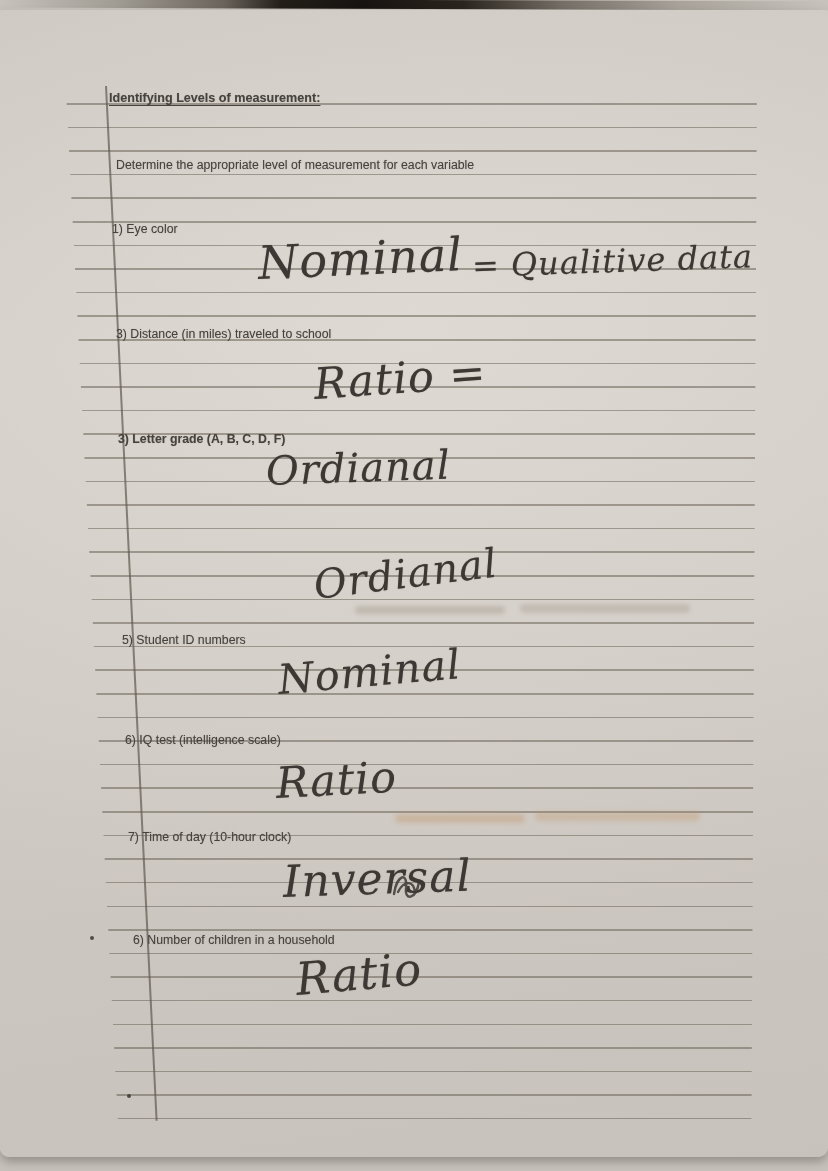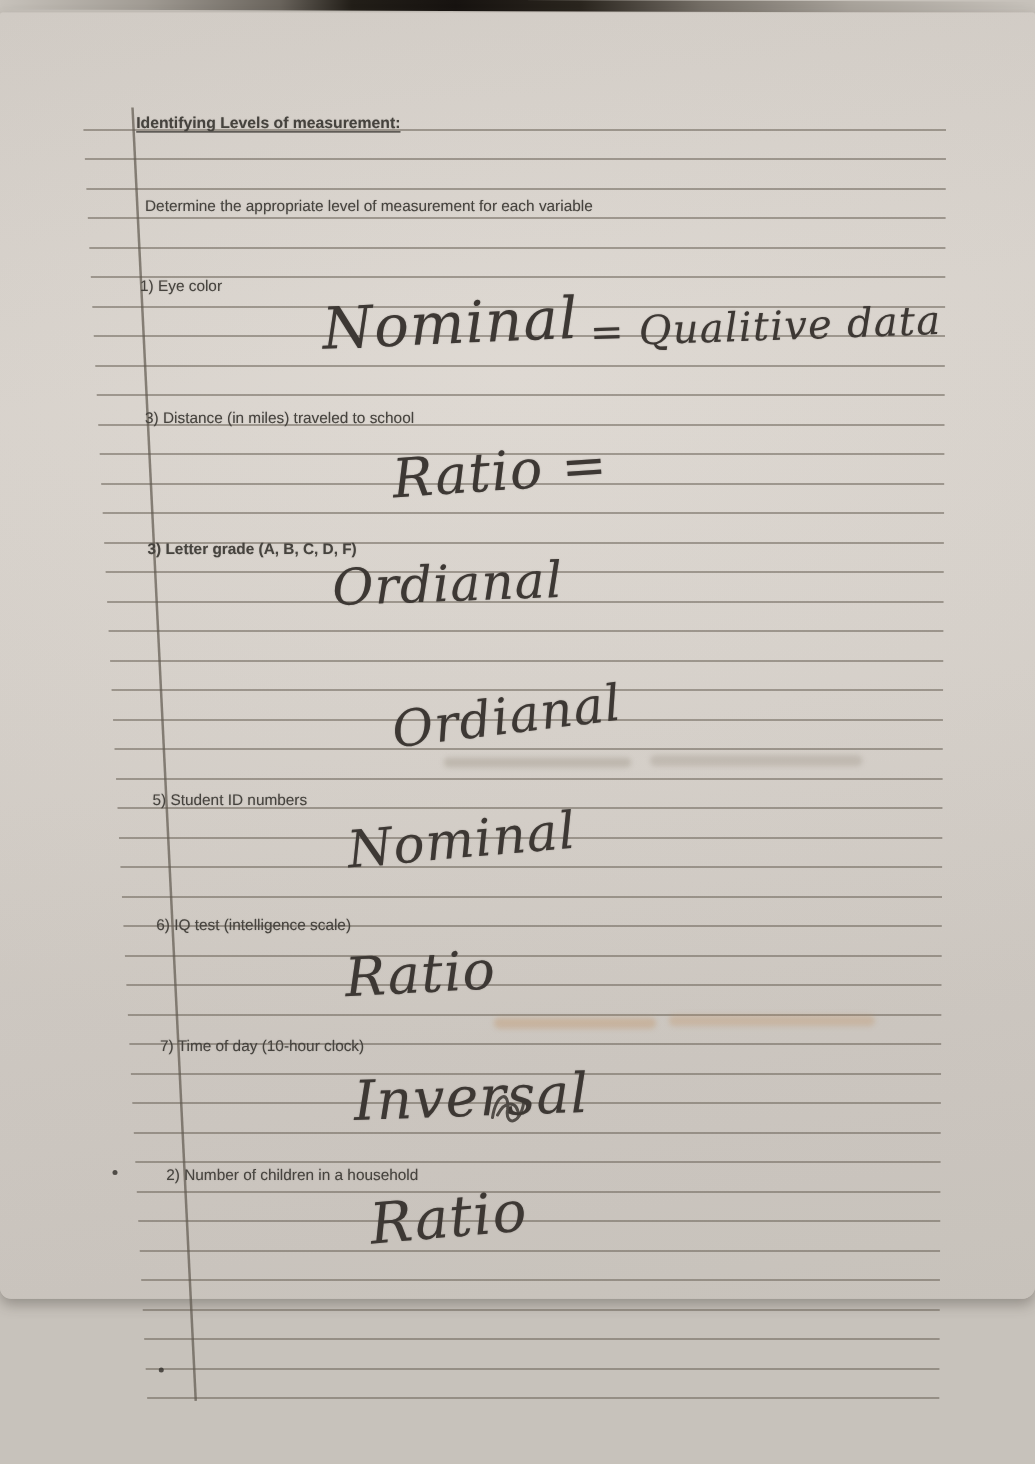--- a/index.html
+++ b/index.html
@@ -19,21 +19,21 @@
       #2a251e 56%, rgba(62,55,46,0.6) 68%,
       rgba(95,88,78,0.3) 82%, rgba(95,88,78,0) 100%);
     transform:rotate(0.2deg);
   }
   .corner-mark {
     position:absolute; left:2px; top:16px; width:4px; height:32px;
     background:#4a443c; opacity:.65; border-radius:3px; transform:rotate(10deg);
   }
 
   .paper {
-    position:absolute; left:0; top:10px; width:828px; height:1029px;
+    position:absolute; left:0; top:10px; width:828px; height:1147px;
     background:linear-gradient(172deg,#d6d0c9 0%, #dbd5ce 28%, #dad4cd 55%, #d6d0c9 80%, #d2ccc5 100%);
     border-radius:2px 2px 10px 9px;
     box-shadow:0 5px 10px rgba(60,55,48,0.35);
   }
   .paper::before {
     content:""; position:absolute; inset:0; border-radius:inherit; pointer-events:none;
     background:radial-gradient(135% 60% at 50% 28%, rgba(255,255,255,0.10), rgba(0,0,0,0.05) 88%);
   }
 
   .ruled {
@@ -106,21 +106,21 @@
     <div class="hw" style="left:276px; top:748px; font-size:43px; transform:rotate(-3deg);">Ratio</div>
 
     <div class="print" style="left:128px; top:820px;">7) Time of day (10-hour clock)</div>
     <div class="hw" style="left:283px; top:846px; font-size:44px; transform:rotate(-2deg);">Inversal</div>
     <div class="scribble" style="left:388px; top:856px;">
       <svg width="42" height="38" viewBox="0 0 42 38">
         <path d="M6,28 C9,8 20,6 18,22 C16,34 28,35 31,16 M10,26 C16,14 26,14 27,27" fill="none" stroke="#3d3834" stroke-width="2.4" stroke-linecap="round" opacity="0.85"></path>
       </svg>
     </div>
 
-    <div class="print" style="left:133px; top:923px;">2) Number of children in a household</div>
+    <div class="print" style="left:133px; top:923px;">6) Number of children in a household</div>
     <div class="hw" style="left:296px; top:943px; font-size:45px; transform:rotate(-5deg);">Ratio</div>
 
     <div class="dot" style="left:90px; top:926px;"></div>
     <div class="dot" style="left:127px; top:1084px;"></div>
 
     <div class="ghost" style="left:355px; top:596px; width:150px; height:8px; background:rgba(150,140,125,0.35);"></div>
     <div class="ghost" style="left:520px; top:594px; width:170px; height:9px; background:rgba(150,140,125,0.3);"></div>
     <div class="ghost" style="left:395px; top:804px; width:130px; height:9px; background:rgba(190,140,90,0.32);"></div>
     <div class="ghost" style="left:535px; top:802px; width:165px; height:9px; background:rgba(190,140,90,0.28);"></div>
   </div>

